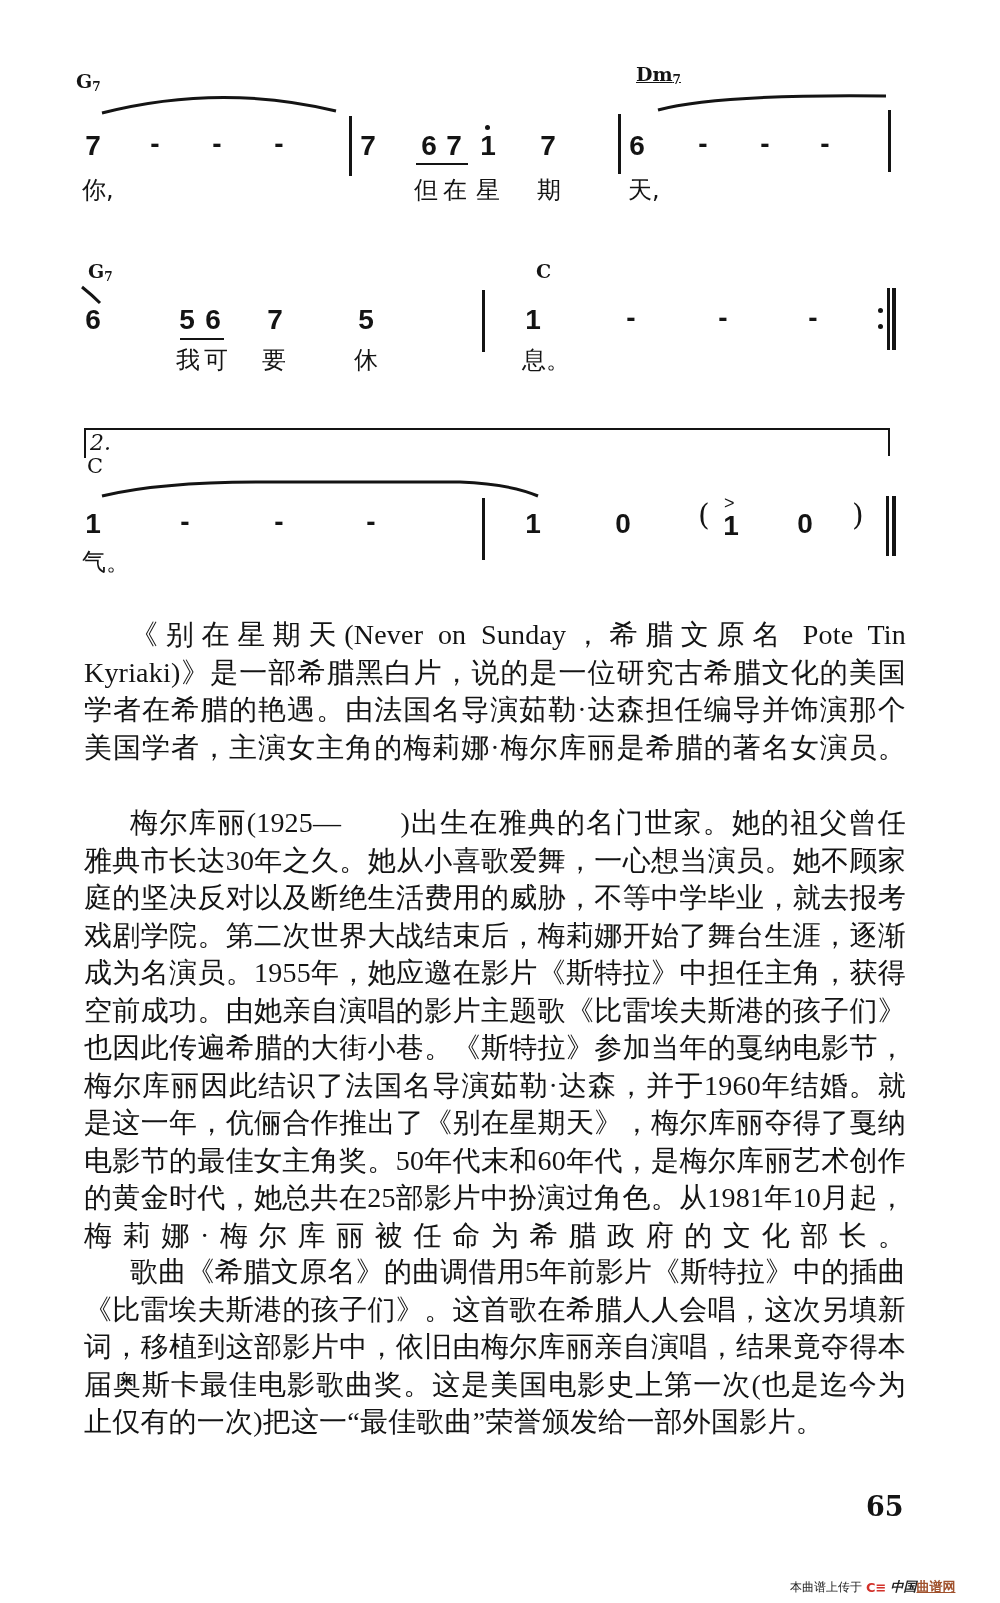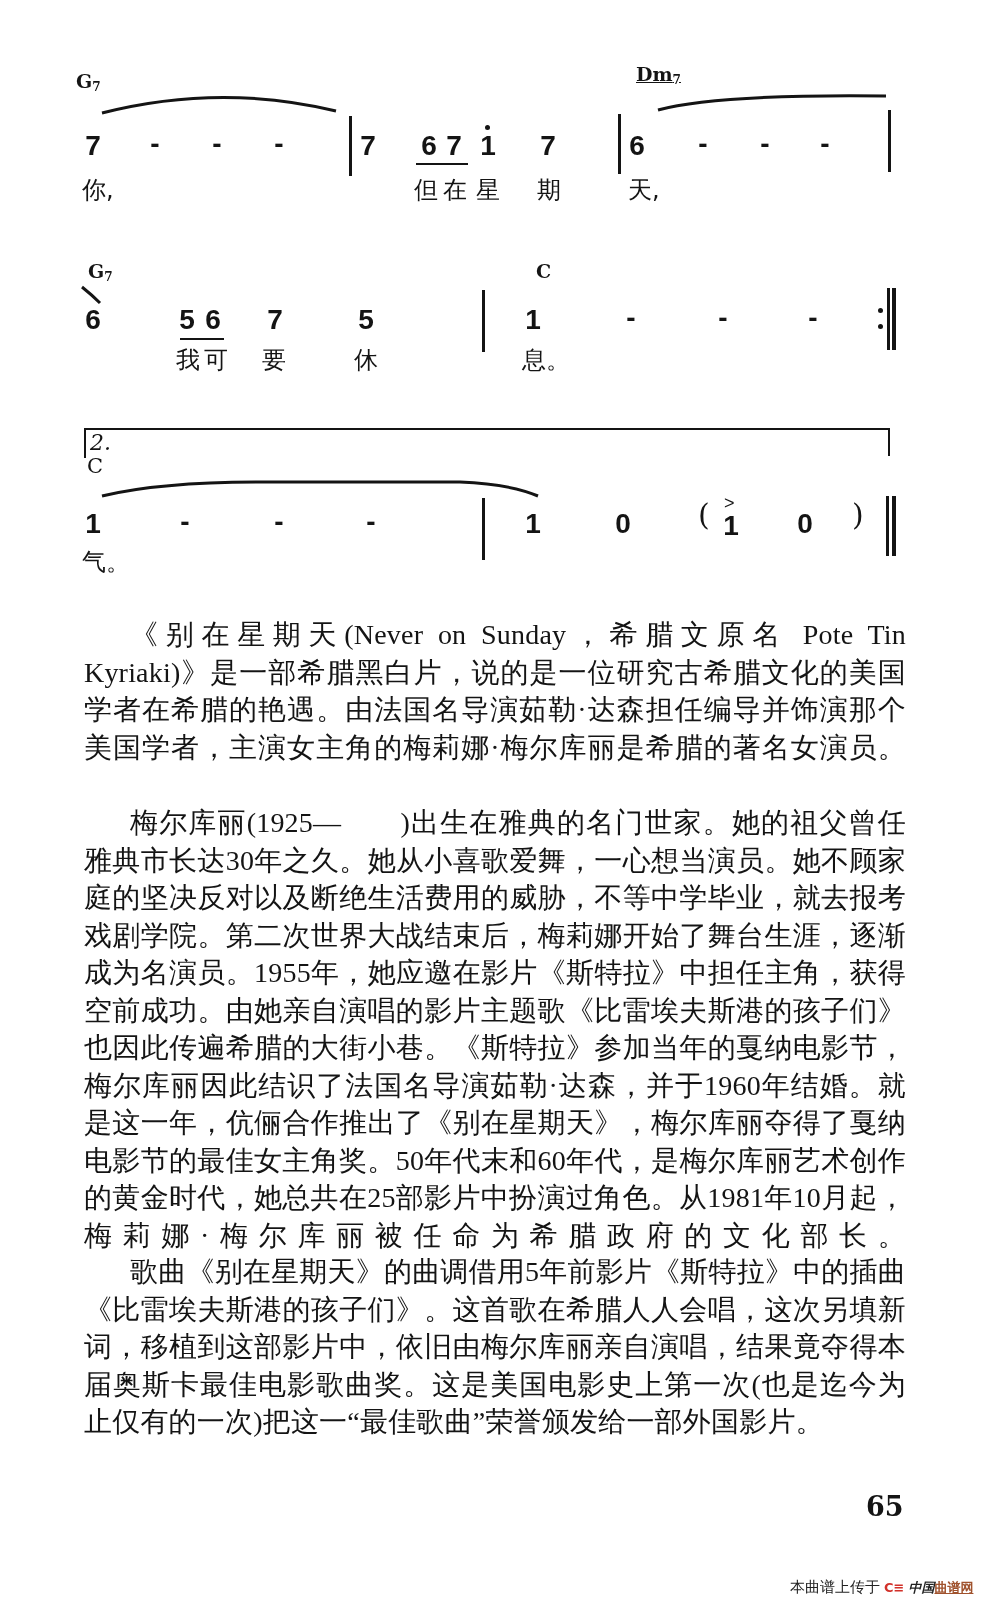--- a/index.html
+++ b/index.html
@@ -17,21 +17,21 @@
     .paren { font-family: "DejaVu Serif", serif; font-size: 30px; line-height: 1; }
     .accent { font-family: "Liberation Sans", sans-serif; font-size: 18px; line-height: 1; }
     .volta-line { height: 2px; background: #141414; }
     .volta-tick { width: 2px; background: #141414; }
     .volta-num { font-family: "DejaVu Serif", serif; font-style: italic; font-size: 22px; }
     .prose { left: 84px; width: 822px; font-family: Liberation Serif, serif; font-size: 28px; line-height: 37.5px; text-align: justify; text-align-last: justify; letter-spacing: 0.2px; }
     .prose p { margin: 0; }
     .prose p.last { text-align-last: left; }
     .indent { text-indent: 46px; }
     .pagenum { font-family: "DejaVu Serif", serif; font-weight: bold; font-size: 27px; }
-    .watermark { font-family: "DejaVu Sans", sans-serif; font-size: 15px; color: #222; }
+    .watermark { font-family: "DejaVu Sans", sans-serif; font-size: 12px; color: #222; }
     .wm-logo { font-family: "DejaVu Sans", sans-serif; font-weight: bold; font-size: 13px; }
   </style>
 </head>
 <body>
 
 <div>
   <span class="abs chord" style="left:76px; top:72px;"><span>G</span><sub>7</sub></span>
   <svg class="abs" style="left:100px; top:93px;" width="240" height="24">
     <path d="M2 20 Q 120 -10 236 18" stroke="#141414" stroke-width="3" fill="none"></path>
   </svg>
@@ -122,21 +122,21 @@
   <span class="abs lyric" style="left:82px; top:550px;">气。</span>
 </div>
 
 <div class="abs prose" style="top:616px;">
   <p class="indent">《别在星期天(Never on Sunday，希腊文原名 Pote Tin Kyriaki)》是一部希腊黑白片，说的是一位研究古希腊文化的美国学者在希腊的艳遇。由法国名导演茹勒·达森担任编导并饰演那个美国学者，主演女主角的梅莉娜·梅尔库丽是希腊的著名女演员。</p>
 </div>
 <div class="abs prose" style="top:804px;">
   <p class="indent">梅尔库丽(1925—　　)出生在雅典的名门世家。她的祖父曾任雅典市长达30年之久。她从小喜歌爱舞，一心想当演员。她不顾家庭的坚决反对以及断绝生活费用的威胁，不等中学毕业，就去报考戏剧学院。第二次世界大战结束后，梅莉娜开始了舞台生涯，逐渐成为名演员。1955年，她应邀在影片《斯特拉》中担任主角，获得空前成功。由她亲自演唱的影片主题歌《比雷埃夫斯港的孩子们》也因此传遍希腊的大街小巷。《斯特拉》参加当年的戛纳电影节，梅尔库丽因此结识了法国名导演茹勒·达森，并于1960年结婚。就是这一年，伉俪合作推出了《别在星期天》，梅尔库丽夺得了戛纳电影节的最佳女主角奖。50年代末和60年代，是梅尔库丽艺术创作的黄金时代，她总共在25部影片中扮演过角色。从1981年10月起，梅莉娜·梅尔库丽被任命为希腊政府的文化部长。</p>
 </div>
 <div class="abs prose" style="top:1253px;">
-  <p class="indent last">歌曲《别在星期天》的曲调借用5年前影片《斯特拉》中的插曲《比雷埃夫斯港的孩子们》。这首歌在希腊人人会唱，这次另填新词，移植到这部影片中，依旧由梅尔库丽亲自演唱，结果竟夺得本届奥斯卡最佳电影歌曲奖。这是美国电影史上第一次(也是迄今为止仅有的一次)把这一“最佳歌曲”荣誉颁发给一部外国影片。</p>
+  <p class="indent last">歌曲《希腊文原名》的曲调借用5年前影片《斯特拉》中的插曲《比雷埃夫斯港的孩子们》。这首歌在希腊人人会唱，这次另填新词，移植到这部影片中，依旧由梅尔库丽亲自演唱，结果竟夺得本届奥斯卡最佳电影歌曲奖。这是美国电影史上第一次(也是迄今为止仅有的一次)把这一“最佳歌曲”荣誉颁发给一部外国影片。</p>
 </div>
 
 <span class="abs pagenum" style="left:866px; top:1491px;">65</span>
 
 <div class="abs" style="left:790px; top:1578px; display:flex; align-items:center; gap:4px;">
   <span class="watermark">本曲谱上传于</span>
   <span class="wm-logo" style="color:#d2312a;">C≡</span>
   <span class="wm-logo" style="color:#222222;font-style:italic;">中国</span>
   <span class="wm-logo" style="color:#a0522d; margin-left:-4px;text-decoration:underline;">曲谱网</span>
 </div>

